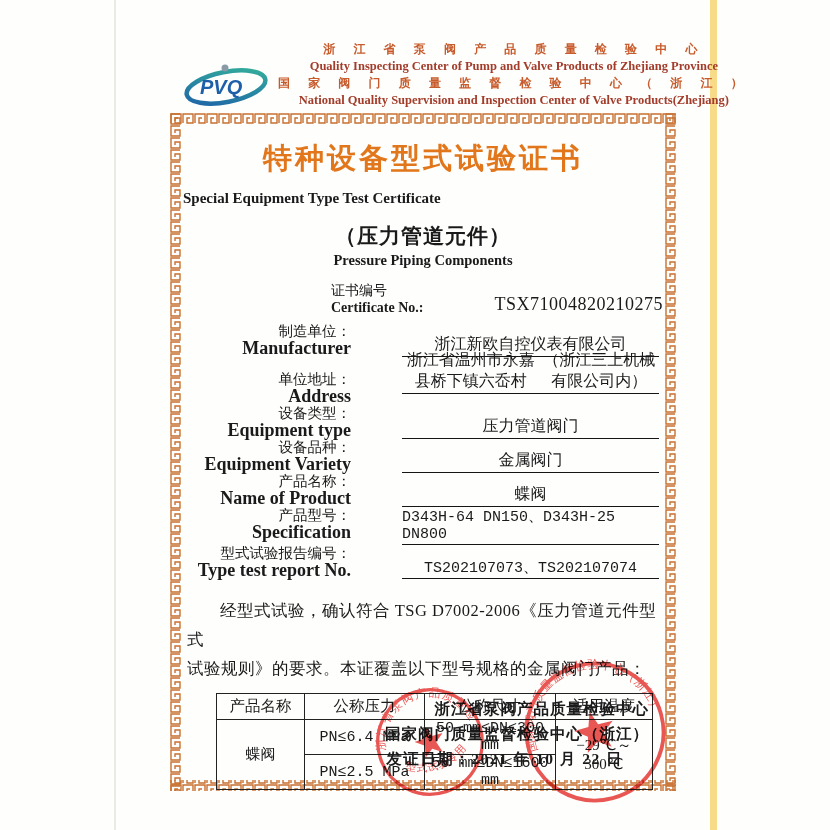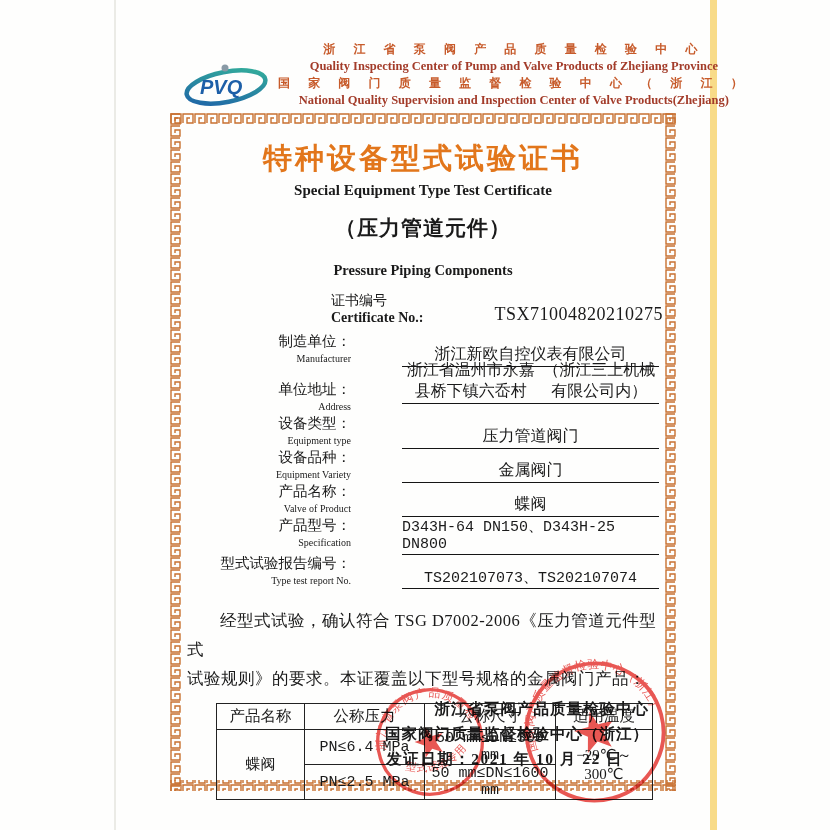--- a/index.html
+++ b/index.html
@@ -16,36 +16,36 @@
         font-family:"DejaVu Sans","Liberation Sans",sans-serif;white-space:nowrap;}
   .h-en{font-size:12.5px;font-weight:bold;color:#a33c2a;line-height:16px;white-space:nowrap;}
 
   
   .frame{position:absolute;left:170px;top:113px;width:506px;height:678px;}
   .frame-border{position:absolute;left:0;top:0;width:100%;height:100%;}
   .content{position:absolute;left:13px;top:12px;right:13px;bottom:10px;}
 
   .title-cn{margin-top:14px;text-align:center;font-size:29px;font-weight:bold;letter-spacing:3px;
             color:#e2761b;font-family:"DejaVu Sans","Liberation Sans",sans-serif;}
-  .title-en{text-align:center;font-size:15px;font-weight:bold;margin-top:3px;}
+  .title-en{text-align:left;font-size:15px;font-weight:bold;margin-top:11px;}
   .sub-cn{margin-top:15px;text-align:center;font-size:21px;font-weight:bold;letter-spacing:1px;}
-  .sub-en{text-align:center;font-size:14.5px;font-weight:bold;margin-top:20px;}
+  .sub-en{text-align:center;font-size:14.5px;font-weight:bold;margin-top:2px;}
 
   .certno{margin-top:13px;margin-left:148px;display:flex;align-items:flex-end;justify-content:space-between;}
   .certno-labels{text-align:left;}
   .certno-cn{font-size:14px;line-height:17px;}
   .certno-en{font-size:14px;line-height:17px;font-weight:bold;}
   .certno-value{font-size:18px;margin-left:14px;letter-spacing:0.5px;padding-bottom:1px;}
 
   
   .fields{margin-top:7px;}
   .f-row{display:flex;min-height:34px;margin-right:4px;gap:45px;}
   .f-label{width:168px;flex:none;text-align:right;padding-right:6px;}
   .f-cn{font-size:14.5px;line-height:17px;}
-  .f-en{font-size:10px;line-height:17px;font-weight:normal;}
+  .f-en{font-size:18px;line-height:17px;font-weight:bold;}
   .f-value{flex:1;border-bottom:1.6px solid #151515;display:flex;align-items:flex-end;
            justify-content:center;font-size:16px;padding-bottom:1px;}
   .f-value.mono{font-family:"Liberation Mono","DejaVu Sans Mono",monospace;font-size:15px;}
   .f-value-col{flex:1;display:flex;flex-direction:row;align-items:center;}
   .f-value-col .f-line{border-bottom:1.6px solid #151515;text-align:center;font-size:16px;
            height:23px;display:flex;align-items:flex-end;justify-content:center;padding-bottom:1px;}
 
   
   .statement{margin-top:17px;font-size:16.5px;line-height:29px;letter-spacing:0.5px;padding:0 4px;}
   .statement .ln1{text-indent:33px;}
@@ -162,21 +162,21 @@
           <div class="f-label">
             <div class="f-cn">设备品种：</div>
             <div class="f-en">Equipment Variety</div>
           </div>
           <div class="f-value">金属阀门</div>
         </div>
 
         <div class="f-row">
           <div class="f-label">
             <div class="f-cn">产品名称：</div>
-            <div class="f-en">Valve of Product</div>
+            <div class="f-en">Name of Product</div>
           </div>
           <div class="f-value">蝶阀</div>
         </div>
 
         <div class="f-row">
           <div class="f-label">
             <div class="f-cn">产品型号：</div>
             <div class="f-en">Specification</div>
           </div>
           <div class="f-value mono">D343H-64 DN150、D343H-25 DN800</div>

